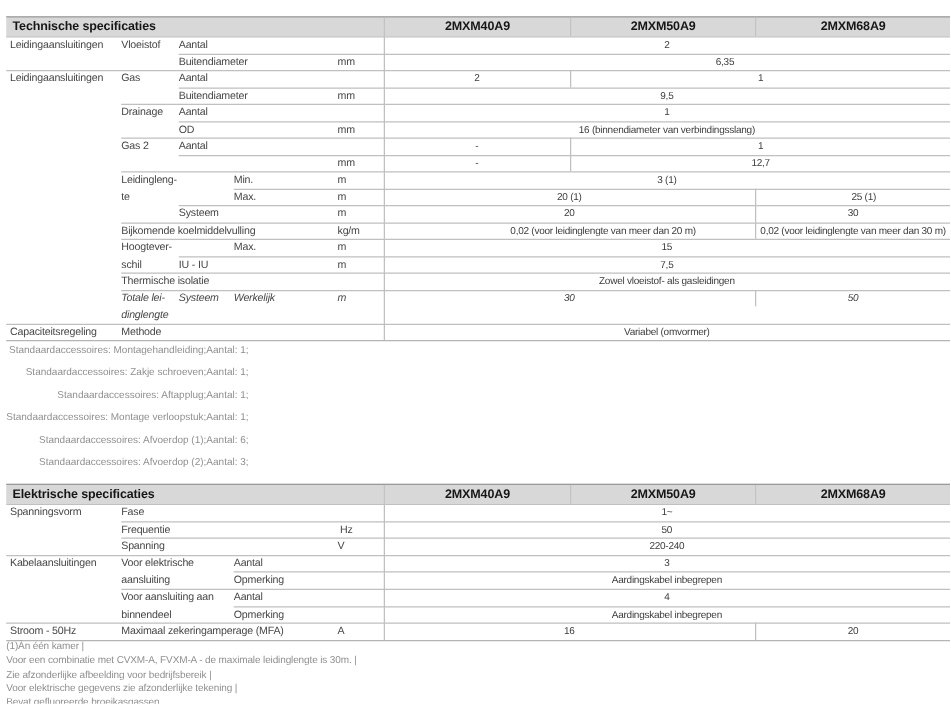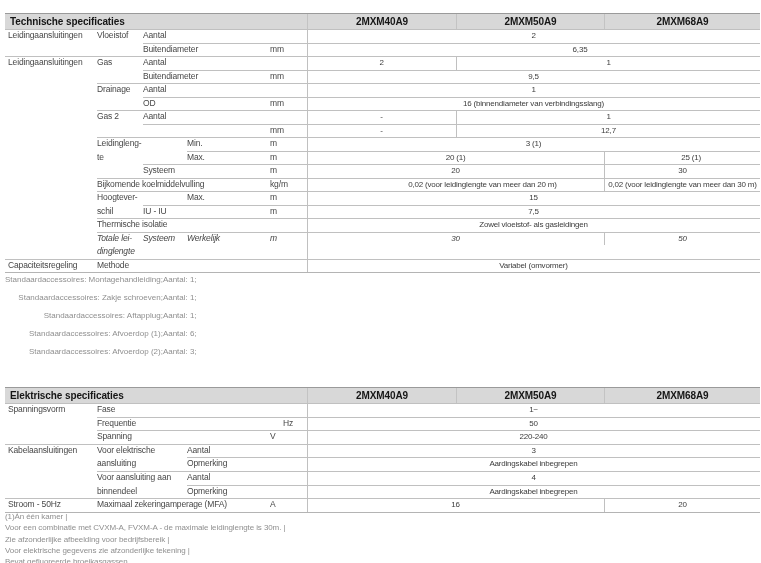--- a/index.html
+++ b/index.html
@@ -166,20 +166,21 @@
         <div class="lbl" style="left: 92px; line-height: 13.5px;">Methode</div>
         <div class="val" style="left: 302px; width: 453px; line-height: 13.5px;">Variabel (omvormer)</div>
       </div>
     </div>
 </section>
 
 <div class="muted-block accessories">
   <div class="muted-line">Standaardaccessoires: Montagehandleiding;Aantal: 1;</div>
   <div class="muted-line">Standaardaccessoires: Zakje schroeven;Aantal: 1;</div>
   <div class="muted-line">Standaardaccessoires: Aftapplug;Aantal: 1;</div>
+  <div class="muted-line">Standaardaccessoires: Montage verloopstuk;Aantal: 1;</div>
   <div class="muted-line">Standaardaccessoires: Afvoerdop (1);Aantal: 6;</div>
   <div class="muted-line">Standaardaccessoires: Afvoerdop (2);Aantal: 3;</div>
 </div>
 
 <section class="spec-table" style="top:387px">
   <div class="thead">
     <div class="th title">Elektrische specificaties</div>
     <div class="th model m0">2MXM40A9</div>
     <div class="th model m1">2MXM50A9</div>
     <div class="th model m2">2MXM68A9</div>
@@ -188,21 +189,21 @@
     <div class="vline"></div>
   <div class="row" style="height: 13.6px;">
         <div class="sepline" style="left: 0px;"></div>
         <div class="lbl" style="left: 3px; line-height: 13.6px;">Spanningsvorm</div>
         <div class="lbl" style="left: 92px; line-height: 13.6px;">Fase</div>
         <div class="val" style="left: 302px; width: 453px; line-height: 13.6px;">1~</div>
       </div>
       <div class="row" style="height: 13.6px;">
         <div class="sepline" style="left: 92px;"></div>
         <div class="lbl" style="left: 92px; line-height: 13.6px;">Frequentie</div>
-        <div class="lbl" style="left: 278px; line-height: 13.6px;">Hz</div>
+        <div class="lbl" style="left: 267px; line-height: 13.6px;">Hz</div>
         <div class="val" style="left: 302px; width: 453px; line-height: 13.6px;">50</div>
       </div>
       <div class="row" style="height: 13.6px;">
         <div class="sepline" style="left: 92px;"></div>
         <div class="lbl" style="left: 92px; line-height: 13.6px;">Spanning</div>
         <div class="lbl" style="left: 265px; line-height: 13.6px;">V</div>
         <div class="val" style="left: 302px; width: 453px; line-height: 13.6px;">220-240</div>
       </div>
       <div class="row" style="height: 13.6px;">
         <div class="sepline" style="left: 0px;"></div>

